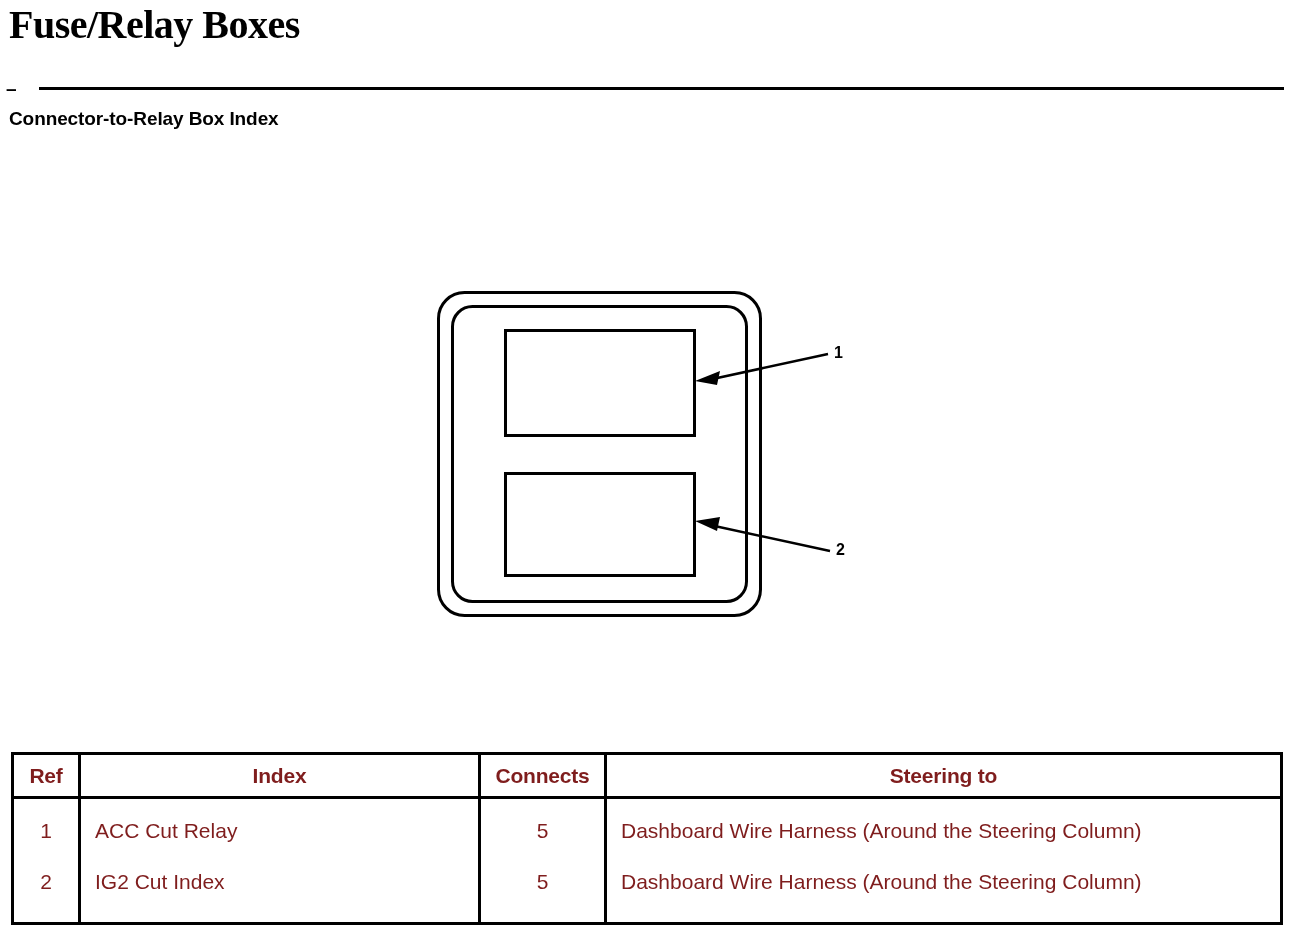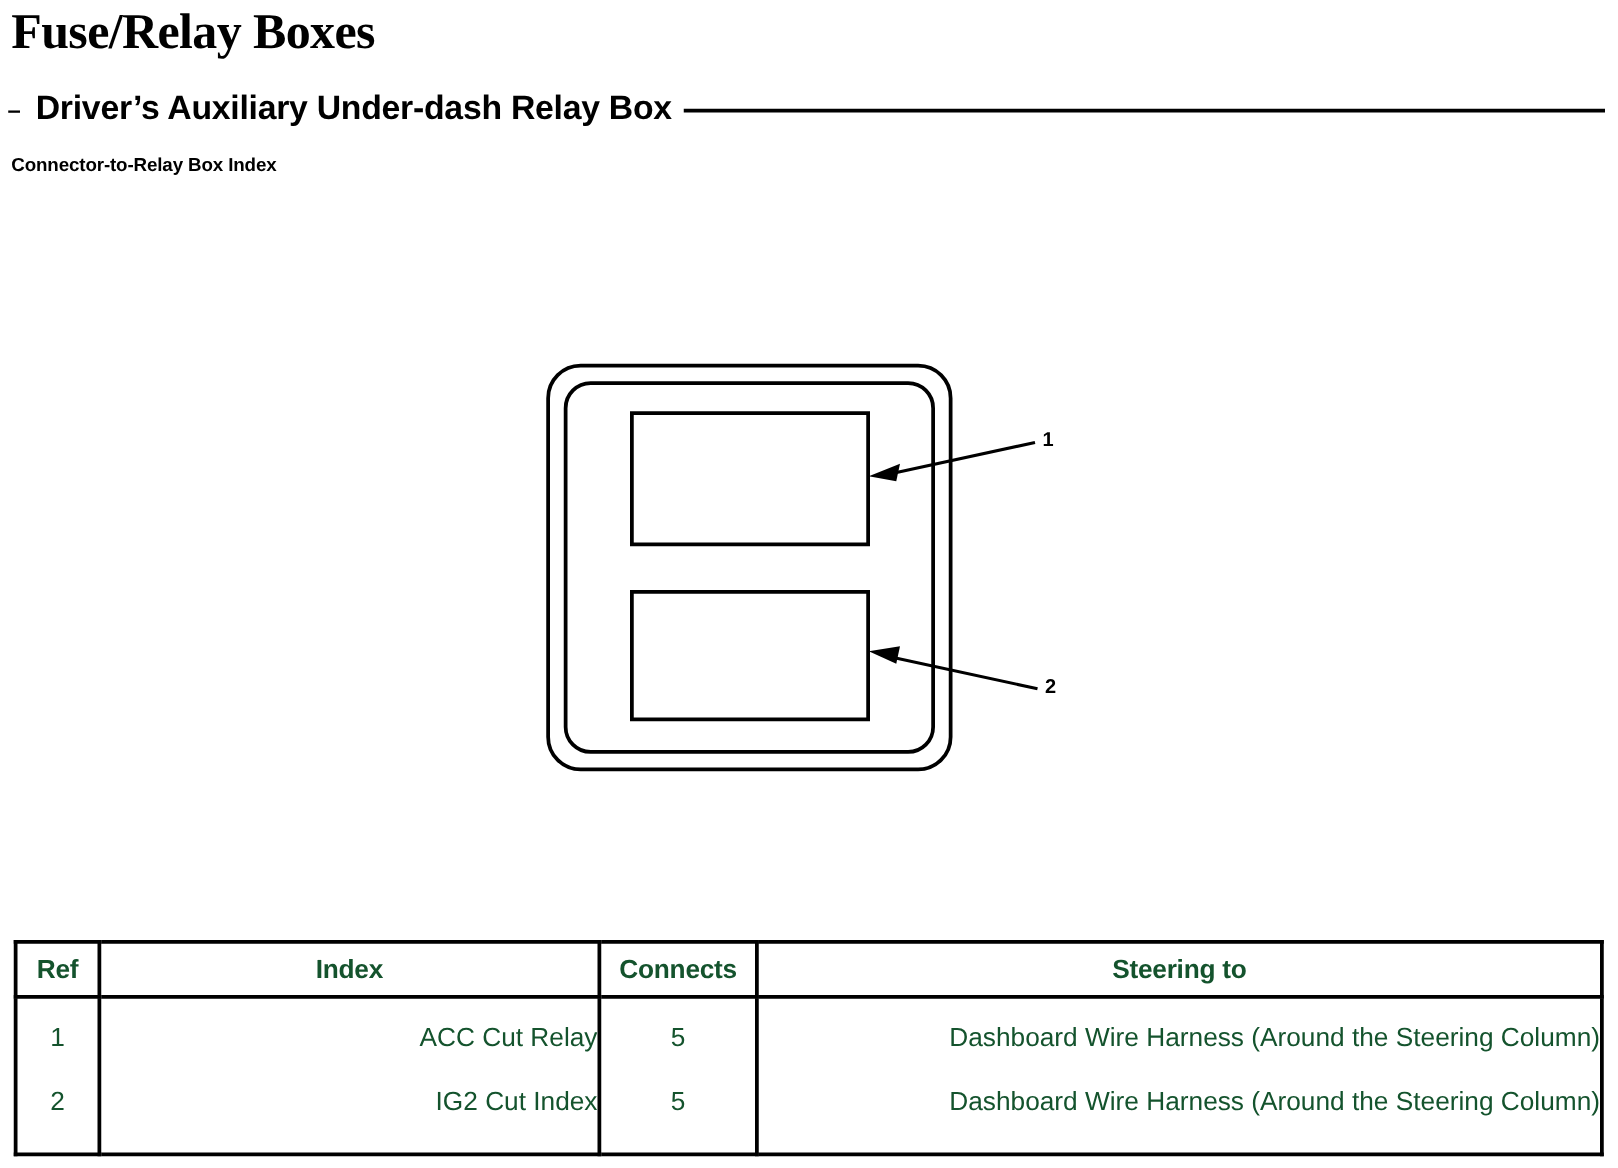--- a/index.html
+++ b/index.html
@@ -58,22 +58,22 @@
     flex: 1 1 auto;
     height: 0;
     border-top: 3px solid #000;
     margin-left: 10px;
     margin-top: 4px;
   }
 
   .section-label {
     position: absolute;
     left: 9px;
-    top: 124px;
-    font-size: 15px;
+    top: 108px;
+    font-size: 19px;
     font-weight: bold;
     letter-spacing: -0.1px;
     white-space: nowrap;
   }
 
   
   .diagram {
     position: absolute;
     left: 420px;
     top: 280px;
@@ -89,21 +89,21 @@
     top: 752px;
     width: 1272px;
     border-collapse: collapse;
     table-layout: fixed;
   }
   .index-table th,
   .index-table td {
     border: 3px solid #000;
     padding: 0;
     font-size: 21px;
-    color: #14532d;
+    color: #7f1d1d;
     background: #fff;
   }
   .index-table th {
     font-weight: bold;
     text-align: center;
     height: 41px;
     line-height: 41px;
     letter-spacing: -0.2px;
   }
   .index-table td {
@@ -120,31 +120,30 @@
     flex-direction: column;
   }
   .cell-line {
     height: 55px;
     line-height: 55px;
     white-space: nowrap;
     overflow: hidden;
   }
   .cell-line.pad-top { padding-top: 8px; height: 47px; line-height: 47px; }
   .align-center { text-align: center; }
-  .align-left   { text-align: right; padding-left: 14px; }
+  .align-left   { text-align: left; padding-left: 14px; }
   .body-block   { height: 123px; }
 </style>
 </head>
 <body>
 
 <div class="page-title">Fuse/Relay Boxes</div>
 
 <div class="subtitle-row">
   <span class="subtitle-dash">–</span>
-  <span class="subtitle-text">Driver’s Auxiliary Under-dash Relay Box</span>
   <span class="subtitle-rule"></span>
 </div>
 
 <div class="section-label">Connector-to-Relay Box Index</div>
 
 <div class="diagram">
   <svg width="460" height="360" viewBox="0 0 460 360" xmlns="http://www.w3.org/2000/svg">
 
     <rect x="18.5" y="12.5" width="322" height="323" rx="26" ry="26" fill="#ffffff" stroke="#000000" stroke-width="3"></rect>
 

